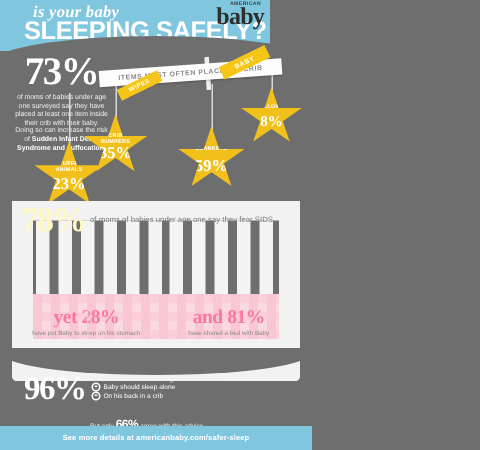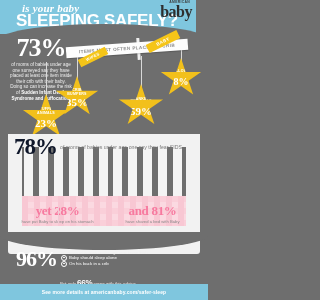--- a/index.html
+++ b/index.html
@@ -6,21 +6,21 @@
   body{
     width:208px;height:300px;overflow:hidden;
     font-family:"Liberation Sans",sans-serif;
     background:#6e6e6e;
     position:relative;
   }
   .page{position:absolute;inset:0;width:208px;height:300px;overflow:hidden;background:#6e6e6e;}
 
   
   .header{
-    position:absolute;left:0;top:0;width:196px;height:34px;
+    position:absolute;left:0;top:0;width:180px;height:34px;
     background:#7fc6de;overflow:hidden;
   }
   .hdr-wave{
     position:absolute;left:-6px;top:24px;width:220px;height:22px;
     background:#6e6e6e;border-radius:60% 60% 0 0 / 100% 100% 0 0;
   }
   .hdr-l1{
     position:absolute;left:22px;top:2px;
     font-family:"Liberation Serif",serif;font-weight:bold;font-style:italic;
     font-size:11px;color:#ffffff;letter-spacing:.2px;
@@ -143,21 +143,21 @@
   .crib-legR{right:4px;border-radius:0 0 6px 0;}
   .crib-rail{
     position:absolute;left:4px;top:96px;width:184px;height:5px;background:#f2f2f2;
   }
 
   
   .r78{position:absolute;left:14px;top:137px;width:180px;}
   .r78 .num{
     display:inline-block;vertical-align:middle;
     font-family:"Liberation Serif",serif;font-weight:bold;font-size:23px;
-    color:#0f172a;letter-spacing:-1px;line-height:20px;
+    color:#fef9c3;letter-spacing:-1px;line-height:20px;
   }
   .r78 .txt{
     display:inline-block;vertical-align:middle;margin-left:3px;
     font-size:5.2px;color:#7a7a7a;max-width:125px;
   }
 
   
   .split{position:absolute;left:10px;top:204px;width:190px;display:flex;}
   .split .col{flex:1;text-align:center;position:relative;}
   .split .divider{

